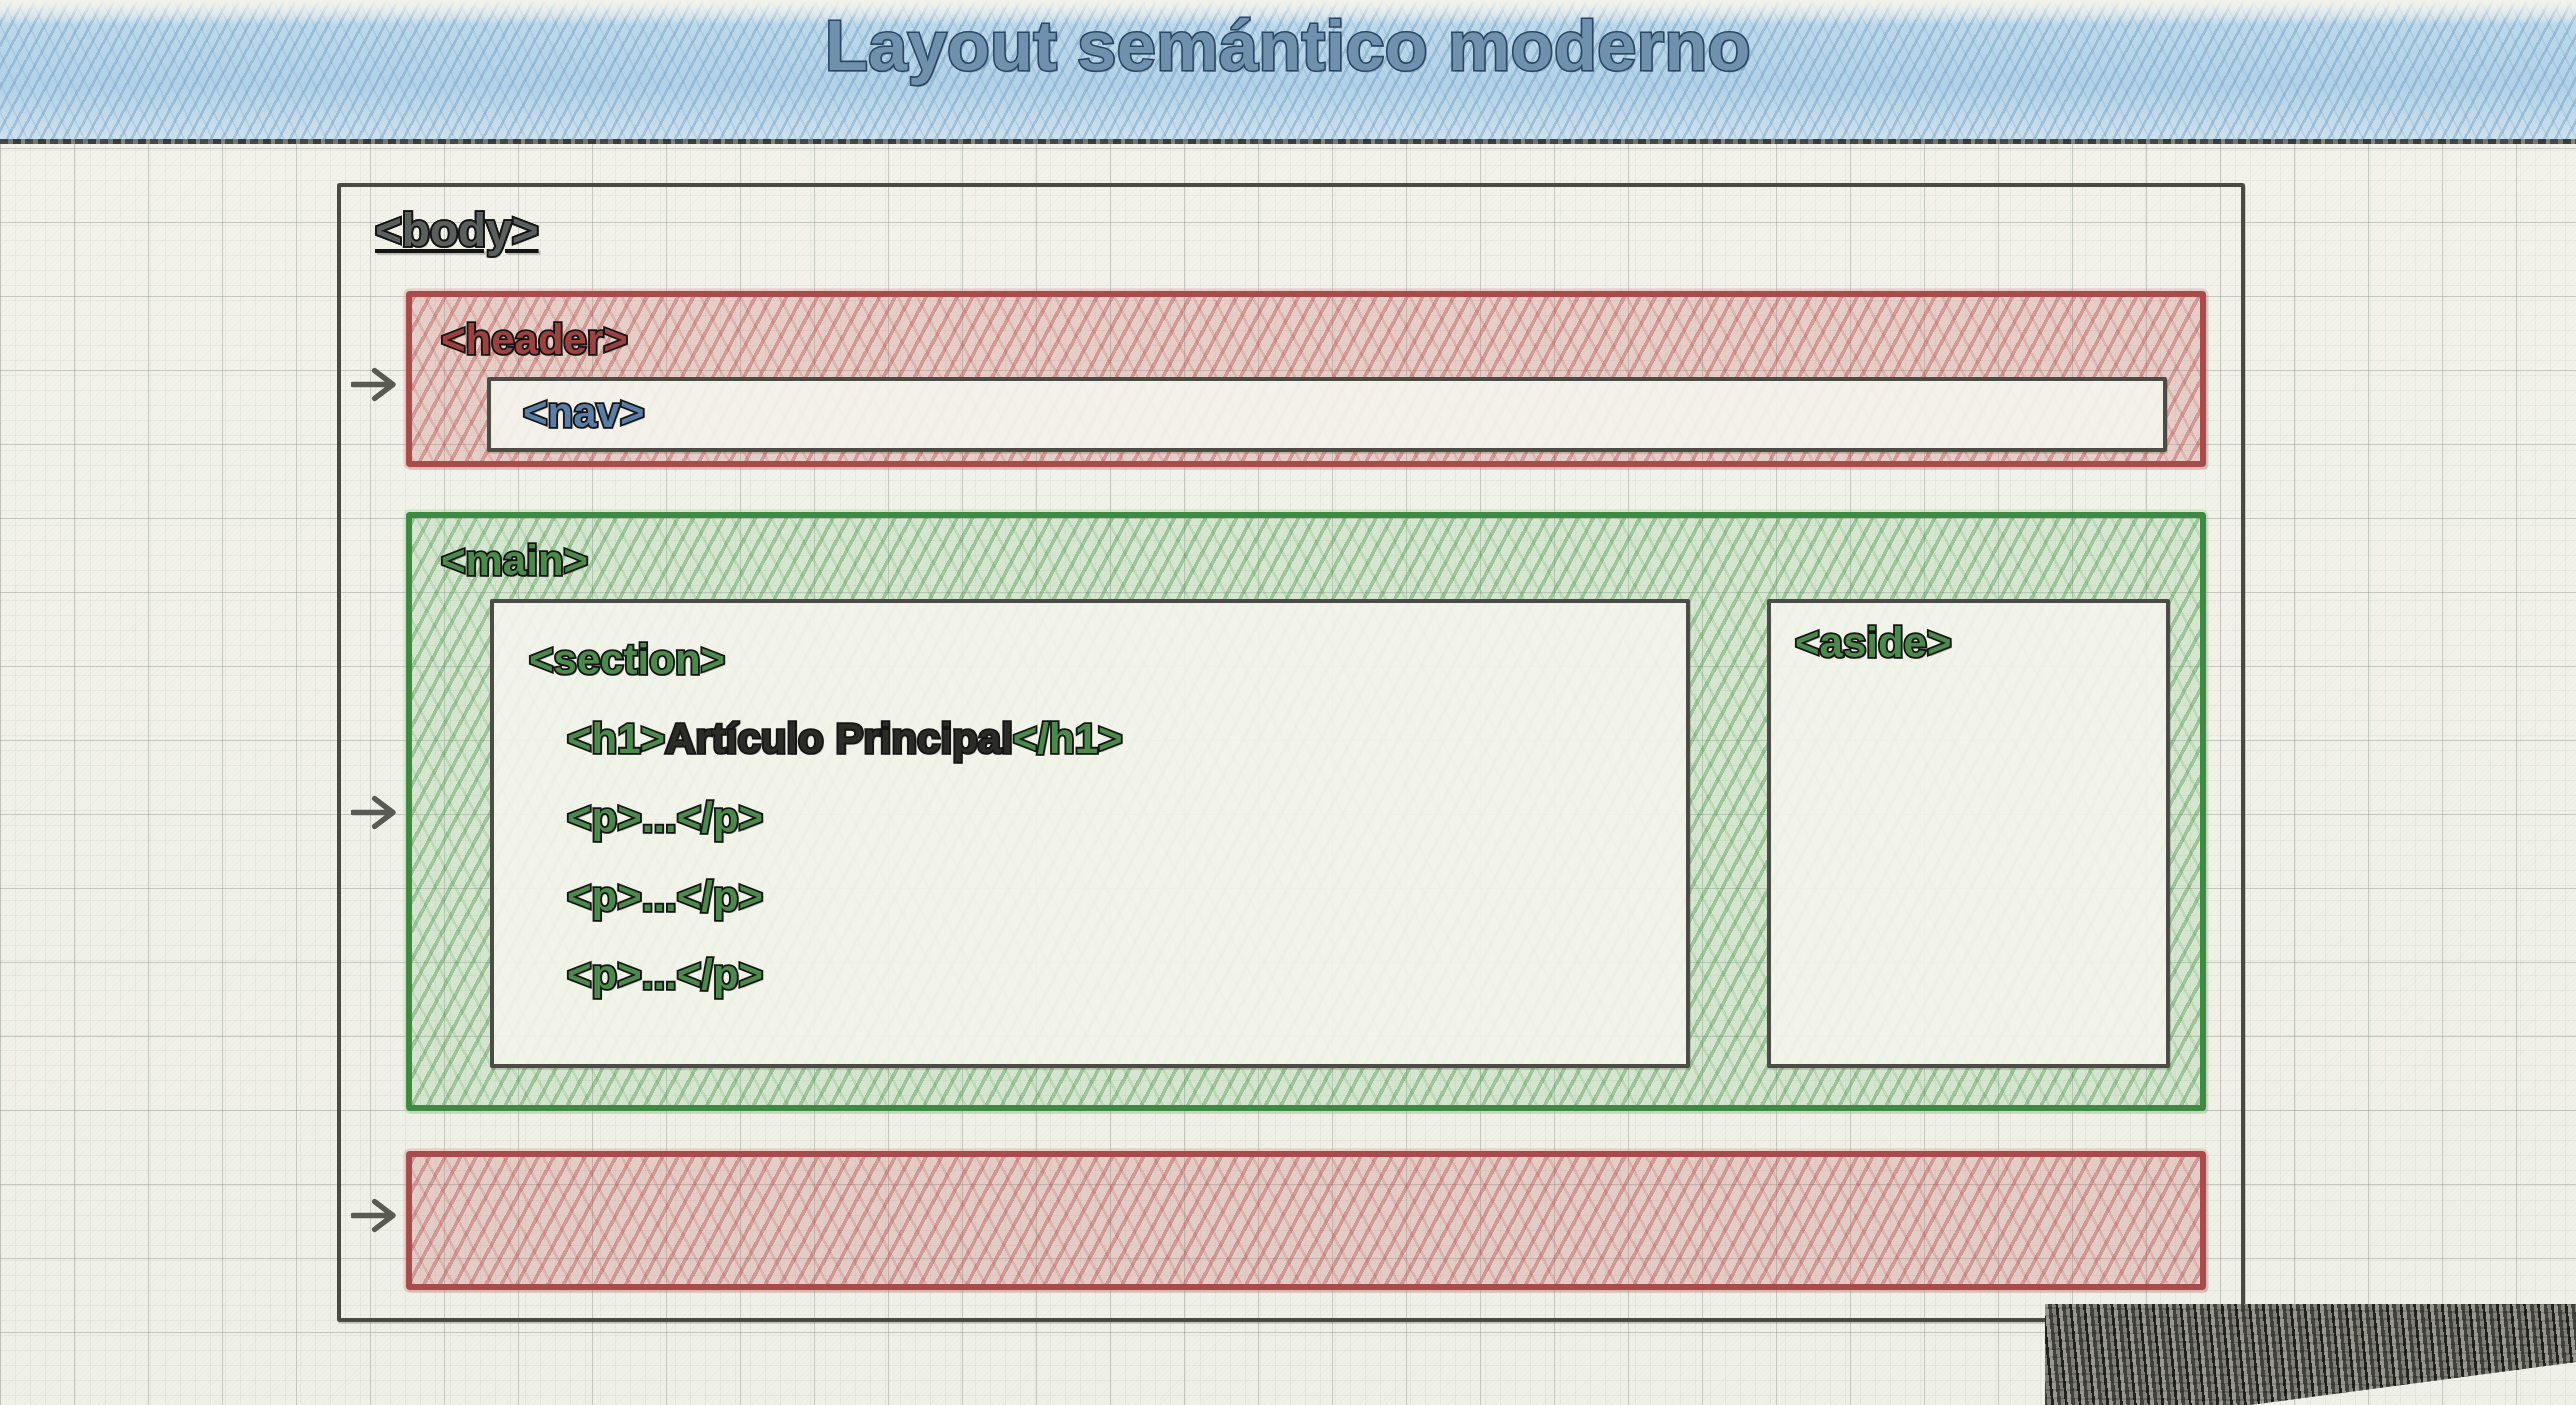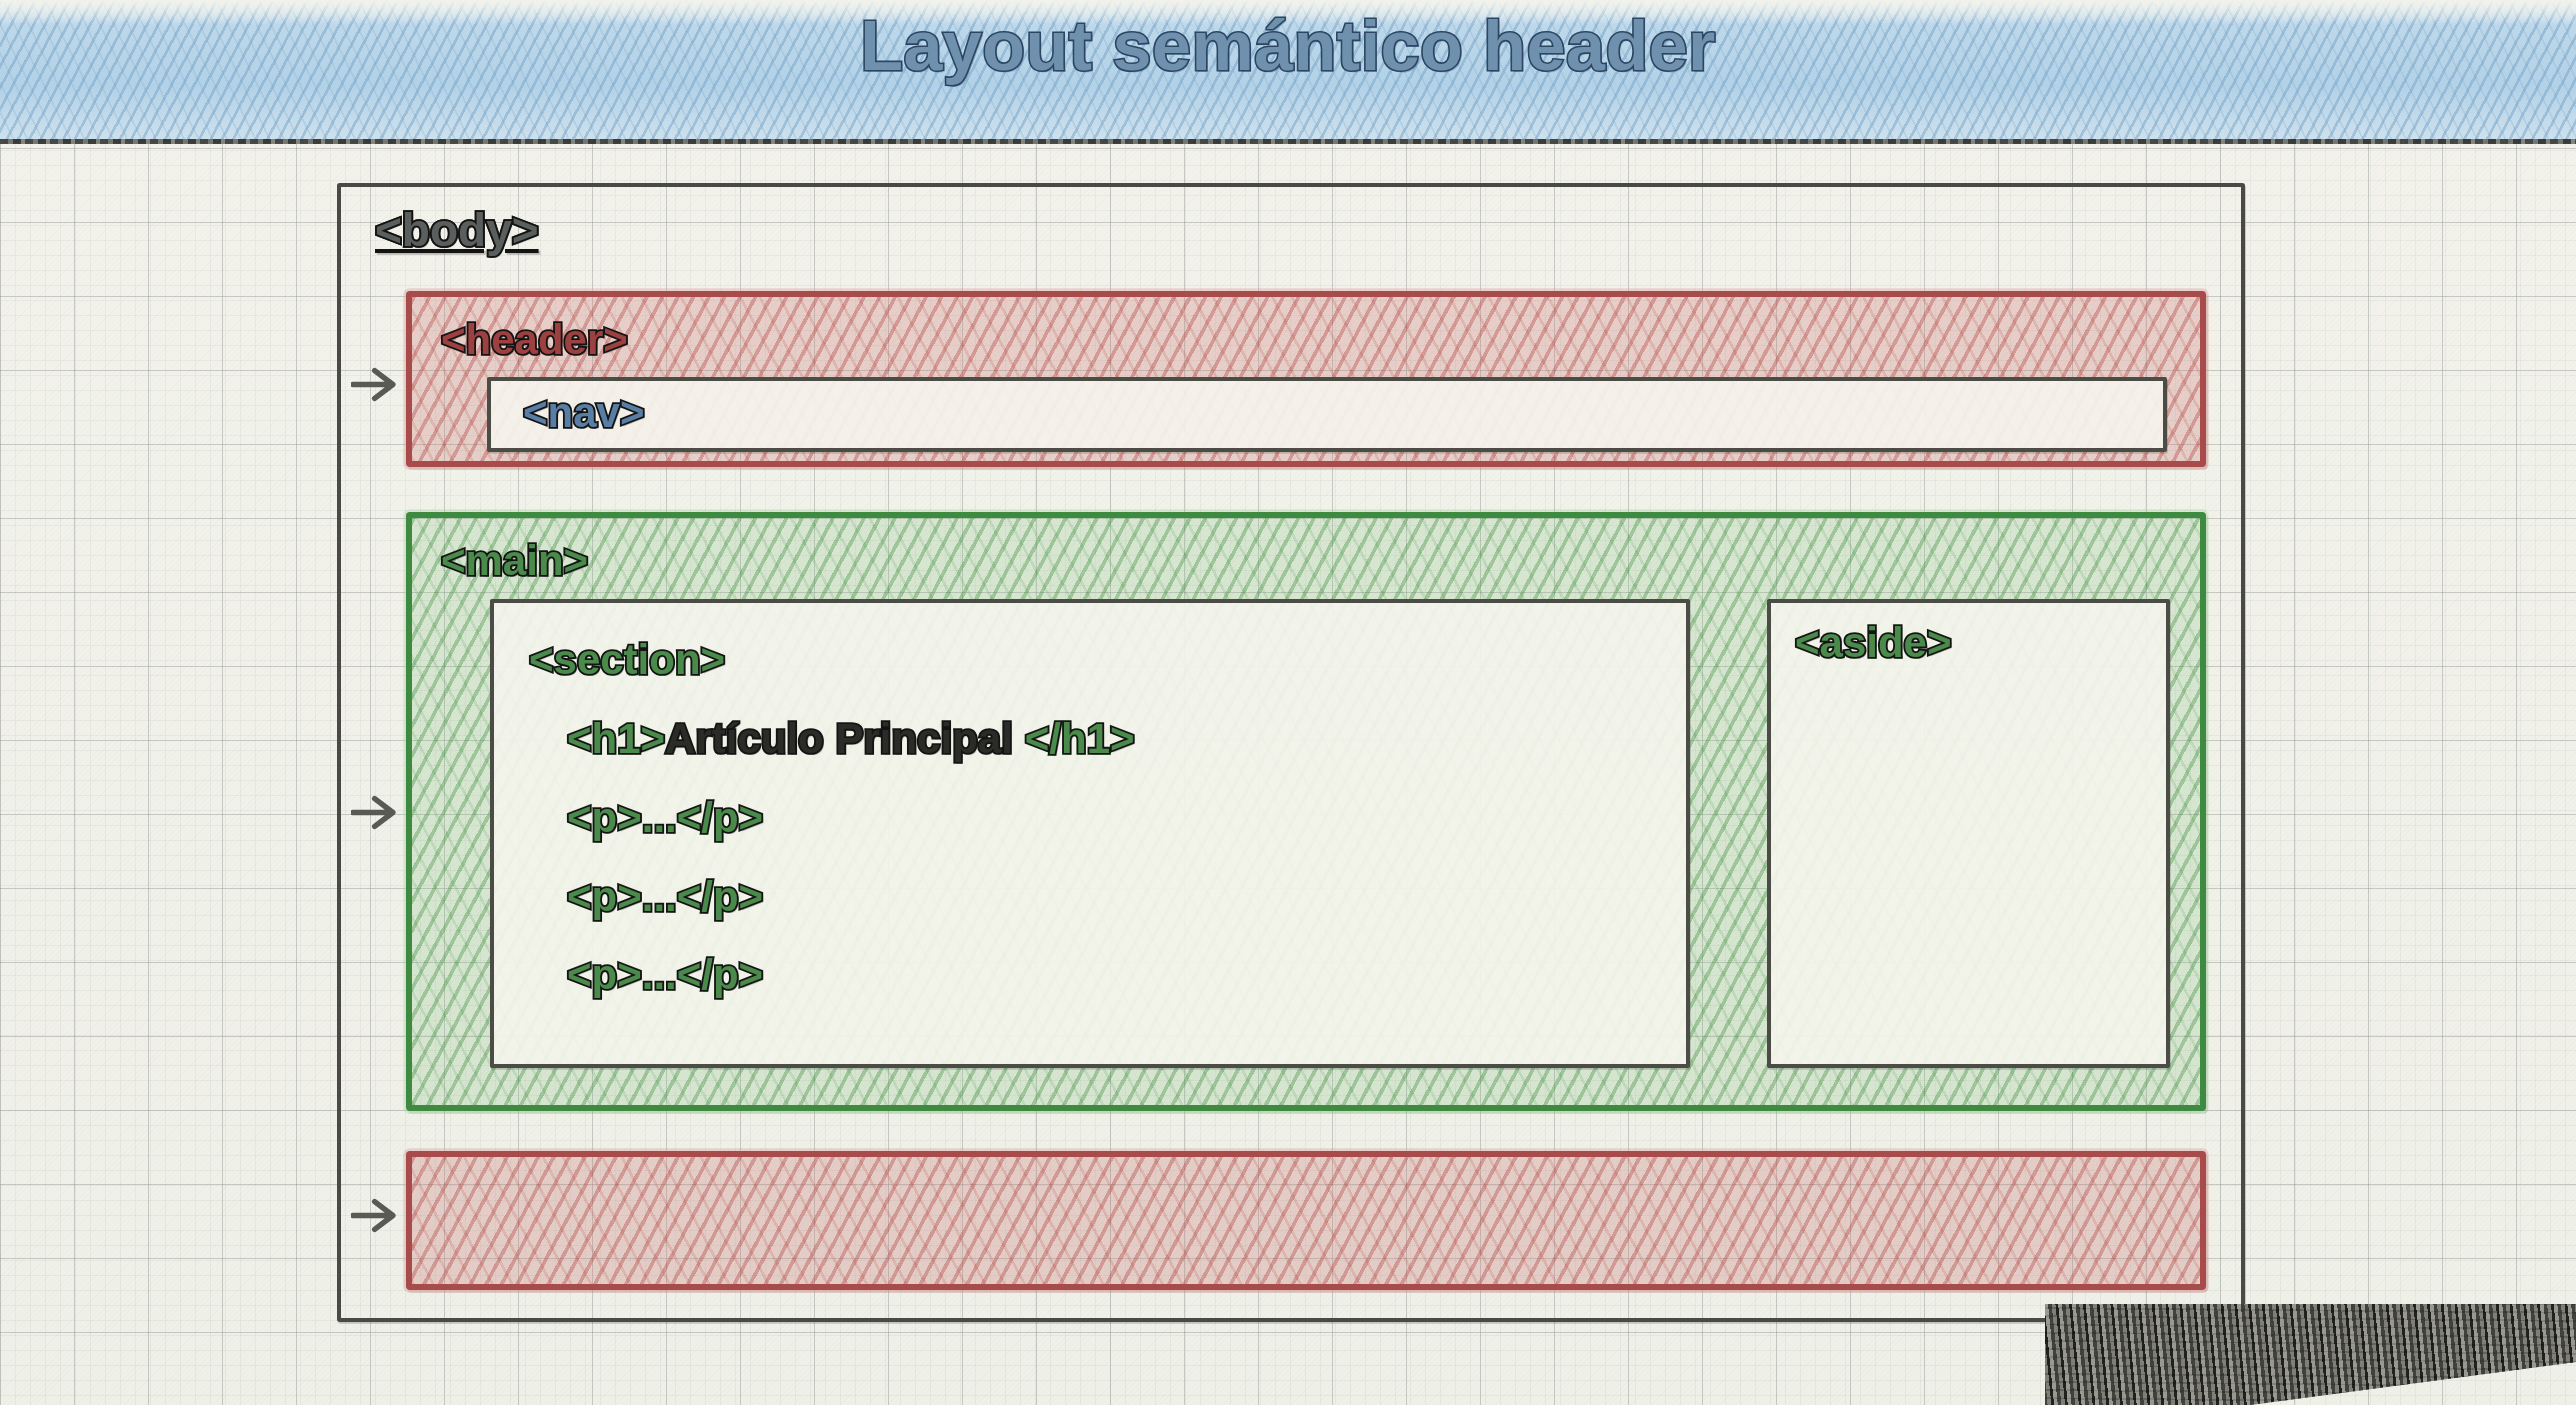--- a/index.html
+++ b/index.html
@@ -179,21 +179,21 @@
     border-top: 2.7px solid #1d1d1a;
   }
 </style>
 </head>
 <body>
 
 <div id="stage">
 
   <div class="banner"></div>
   <div class="banner-rule"></div>
-  <div class="banner-title">Layout semántico header</div>
+  <div class="banner-title">Layout semántico moderno</div>
 
   <div class="box box-body" style="left:337px; top:183px; width:1908px; height:1139px;"></div>
   <div class="tag tag-gray" style="left:375px; top:203px; font-size:46px;">&lt;body&gt;</div>
 
   <div class="arrow" style="left:351px; top:366px;">
     <svg viewBox="0 0 56 40" preserveAspectRatio="none">
       <path d="M2 20 L44 20 M26 5 L46 20 L26 35" stroke="#5a5a55" stroke-width="6" fill="none" stroke-linecap="round" stroke-linejoin="round"></path>
     </svg>
   </div>
   <div class="arrow" style="left:351px; top:794px;">
@@ -213,21 +213,21 @@
   <div class="box box-plain" style="left:487px; top:377px; width:1680px; height:75px;"></div>
   <div class="tag tag-blue" style="left:523px; top:389px; font-size:42px;">&lt;nav&gt;</div>
 
   <div class="box box-green" style="left:406px; top:512px; width:1800px; height:599px;"></div>
   <div class="tag tag-green" style="left:441px; top:537px; font-size:42px;">&lt;main&gt;</div>
 
   <div class="box box-plain" style="left:490px; top:599px; width:1200px; height:469px;"></div>
   <div class="tag tag-green" style="left:529px; top:636px; font-size:42px;">&lt;section&gt;</div>
 
   <div class="tag" style="left:567px; top:715px; font-size:42px;">
-    <span class="tag-green" style="position:static; -webkit-text-stroke:3.7px #141414;">&lt;h1&gt;</span><span class="tag-dark" style="position:static;text-align:center; -webkit-text-stroke:3.7px #141414;">Artículo Principal</span><span class="tag-green" style="position:static;margin-left:12px; -webkit-text-stroke:3.7px #141414;">&lt;/h1&gt;</span>
+    <span class="tag-green" style="position:static; -webkit-text-stroke:3.7px #141414;">&lt;h1&gt;</span><span class="tag-dark" style="position:static;text-align:center; -webkit-text-stroke:3.7px #141414;">Artículo Principal</span><span class="tag-green" style="position:static; -webkit-text-stroke:3.7px #141414;">&lt;/h1&gt;</span>
   </div>
 
   <div class="tag tag-green" style="left:567px; top:794px; font-size:42px;">
     <span style="position:static;">&lt;p&gt;</span><span style="position:static;">...</span><span style="position:static;">&lt;/p&gt;</span>
   </div>
 
   <div class="tag tag-green" style="left:567px; top:873px; font-size:42px;">
     <span style="position:static;">&lt;p&gt;</span><span style="position:static;">...</span><span style="position:static;">&lt;/p&gt;</span>
   </div>
 

